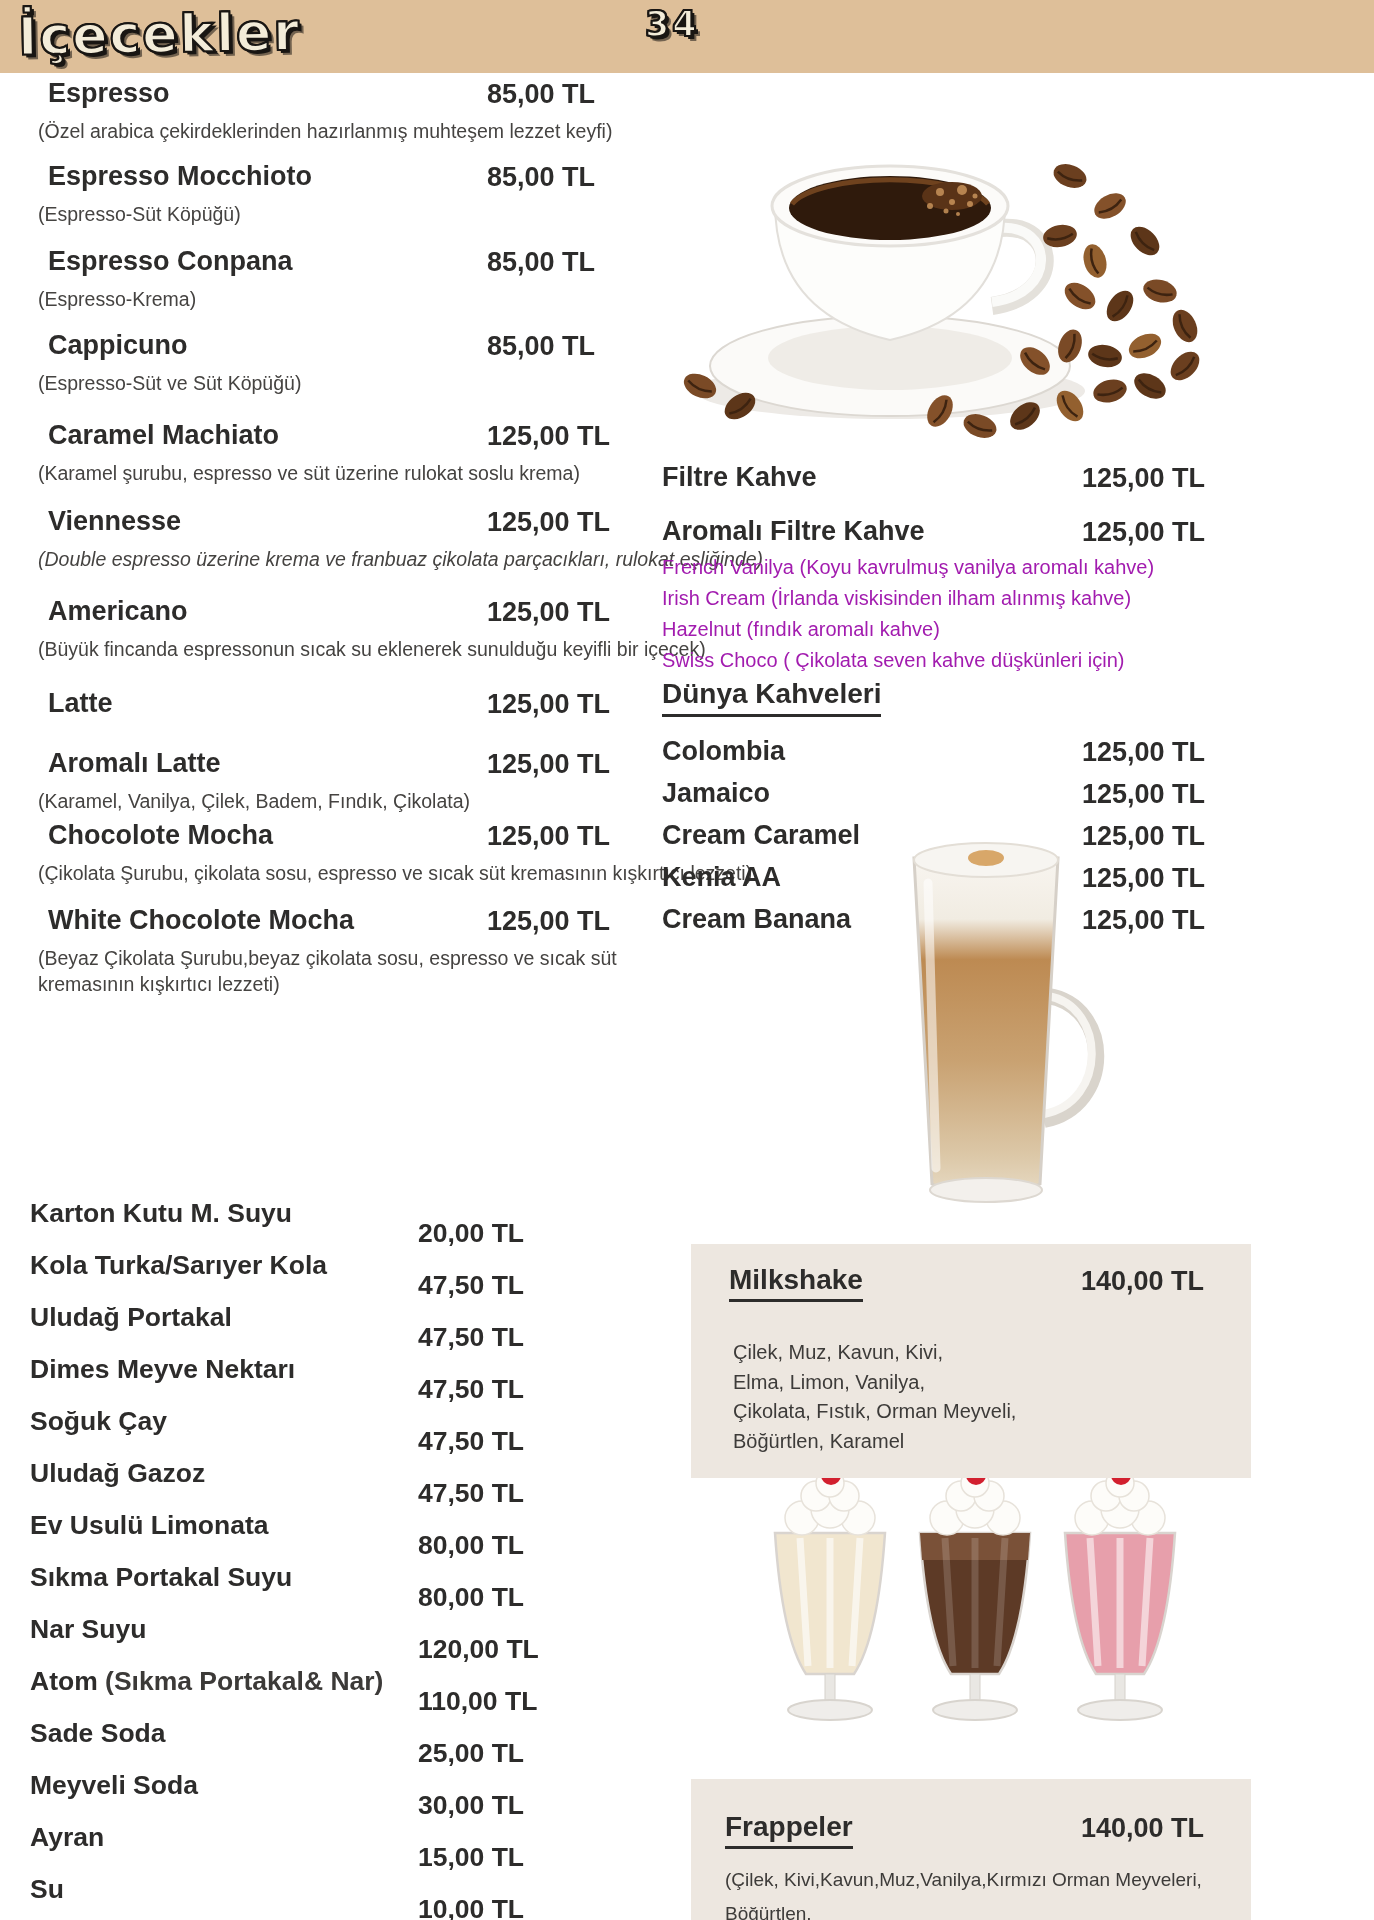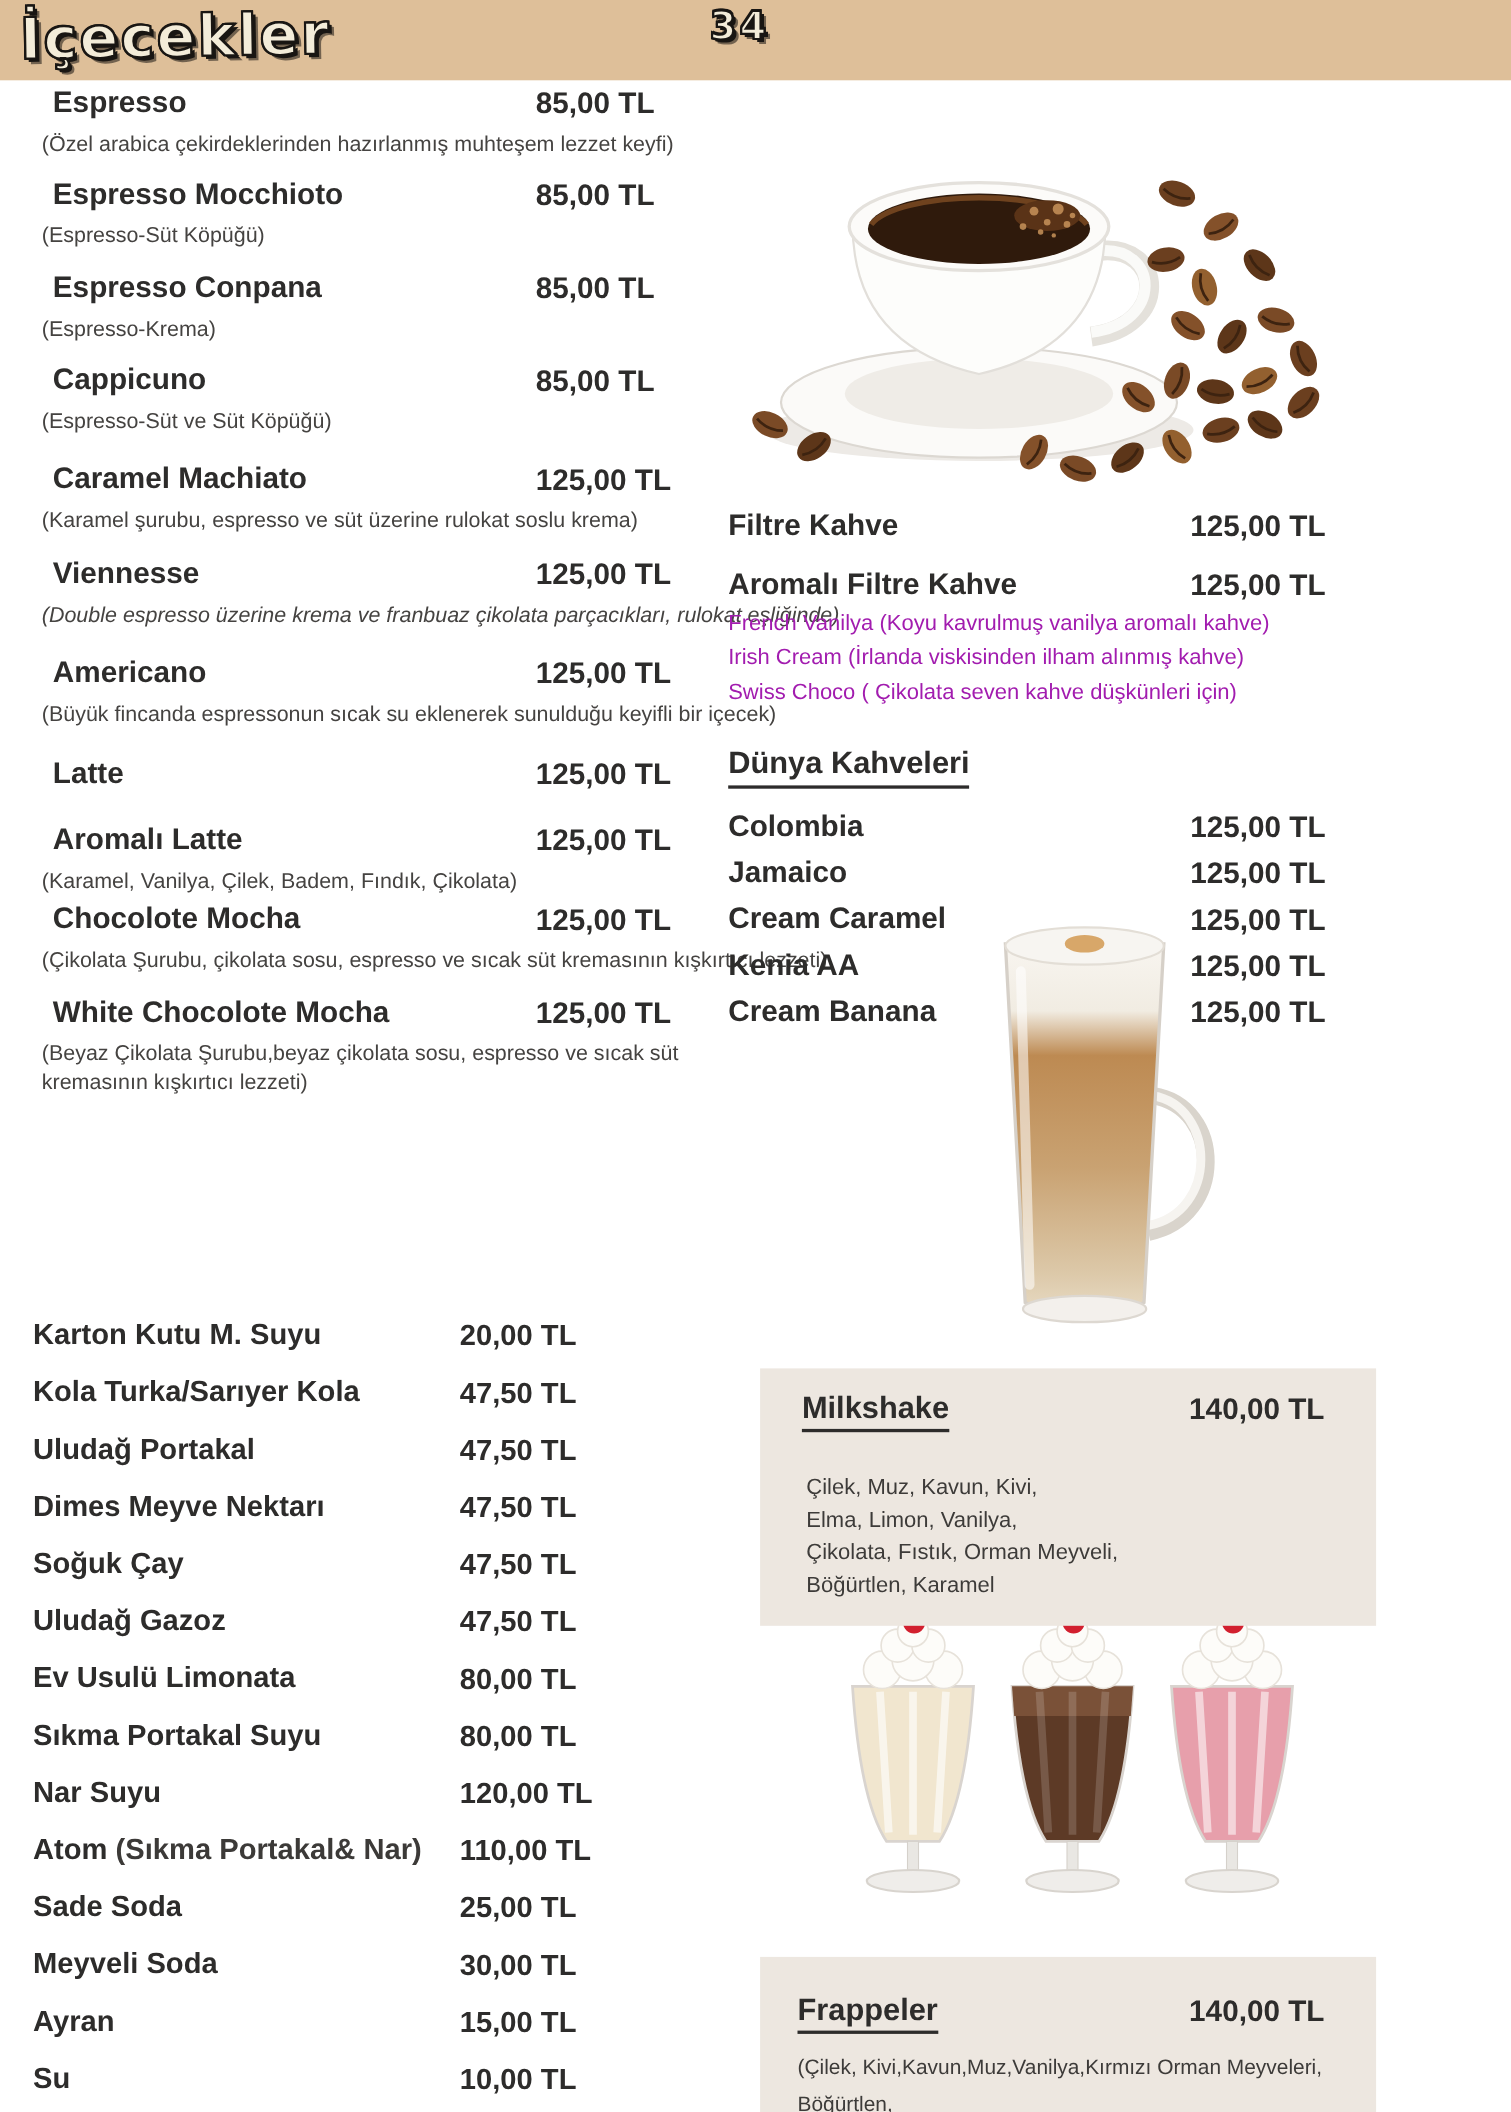--- a/index.html
+++ b/index.html
@@ -30,21 +30,21 @@
   .rightrow{left:662px;width:545px;}
   .rightrow .pr{left:420px;}
 
   .flavlines{position:absolute;left:662px;top:552px;font-size:20px;color:#a21caf;line-height:31px;}
 
   .sub-head{position:absolute;left:662px;top:678px;font-weight:bold;font-size:28px;color:#2d2c2b;
             border-bottom:3px solid #2d2c2b;padding-bottom:4px;}
 
   .coldrow{left:30px;width:525px;}
   .coldrow .nm{font-size:26.5px;}
-  .coldrow .pr{left:388px;font-size:26.5px;}
+  .coldrow .pr{left:388px;font-size:26.5px;margin-top:19px;}
 
   
   .shadebox{position:absolute;left:691px;width:560px;background:#ede7e0;}
   .boxtitle{position:absolute;left:38px;font-weight:bold;font-size:28px;color:#2d2c2b;
             border-bottom:3px solid #2d2c2b;padding-bottom:3px;}
   .boxprice{position:absolute;left:390px;font-weight:bold;font-size:27px;color:#2d2c2b;white-space:nowrap;}
   .boxlines{position:absolute;left:42px;font-size:20px;color:#3d3b39;line-height:29.5px;}
   .boxlines.small{font-size:19px;line-height:34px;}
 
   svg{position:absolute;display:block;}
@@ -322,20 +322,21 @@
     <span class="nm">Filtre Kahve</span>
     <span class="pr">125,00 TL</span>
   </div>
   <div class="row rightrow z2" style="top:516px">
     <span class="nm">Aromalı Filtre Kahve</span>
     <span class="pr">125,00 TL</span>
   </div>
   <div class="flavlines z2">
     <div>French Vanilya (Koyu kavrulmuş vanilya aromalı kahve)</div>
     <div>Irish Cream (İrlanda viskisinden ilham alınmış kahve)</div>
+    <div>Hazelnut (fındık aromalı kahve)</div>
     <div>Swiss Choco ( Çikolata seven kahve düşkünleri için)</div>
   </div>
 
   <div class="sub-head z2">Dünya Kahveleri</div>
   <div class="row rightrow z2" style="top:736px">
     <span class="nm">Colombia</span>
     <span class="pr">125,00 TL</span>
   </div>
   <div class="row rightrow z2" style="top:778px">
     <span class="nm">Jamaico</span>

